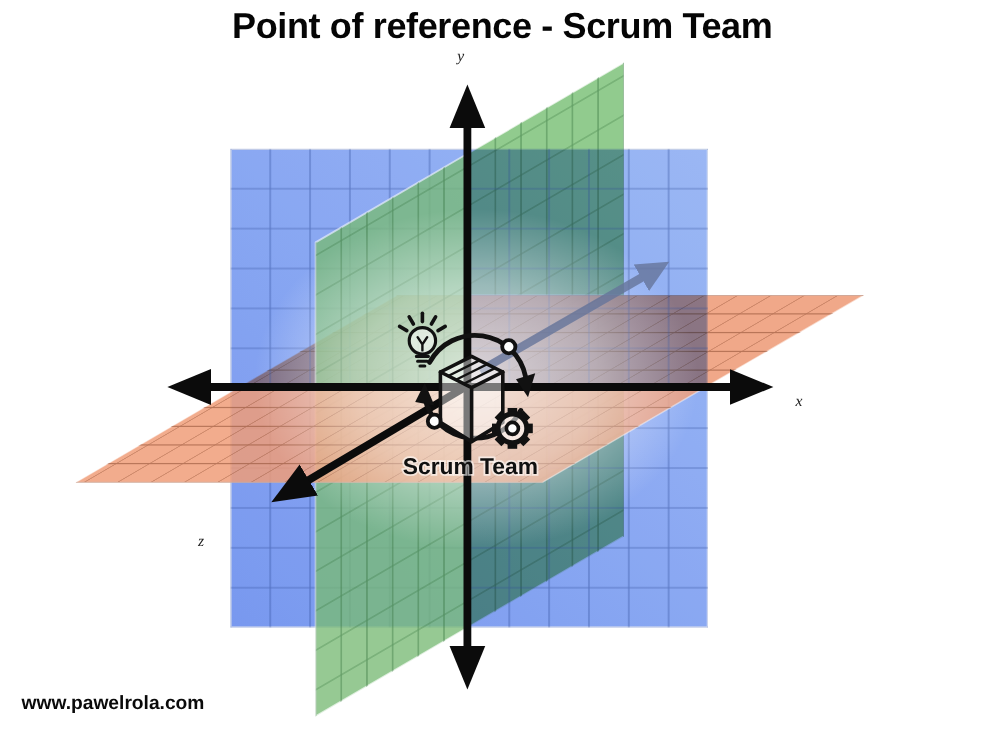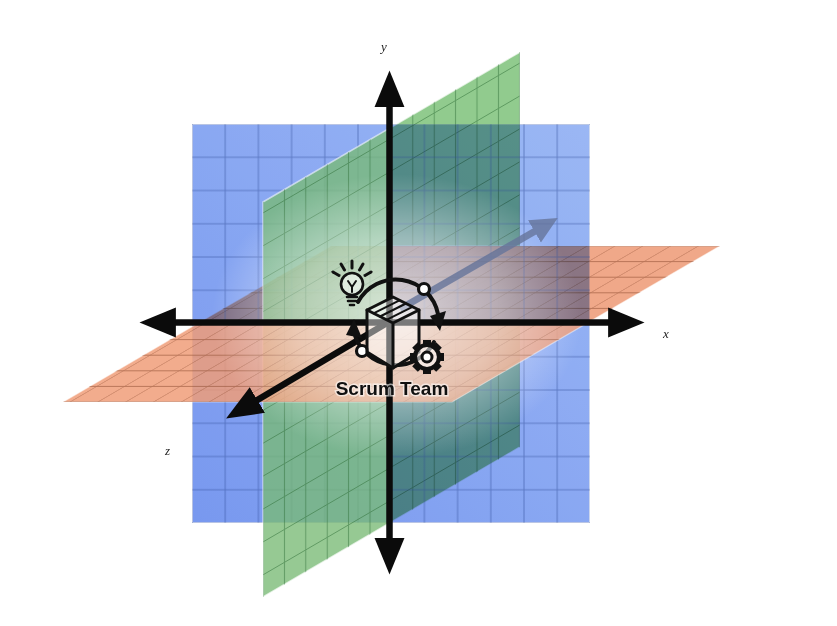--- a/index.html
+++ b/index.html
@@ -13,20 +13,21 @@
   .axisLabel{font-family:"Liberation Serif",serif;font-style:italic;font-size:13px;fill:#222;}
   .centerLabel{font-family:"Liberation Sans",sans-serif;font-weight:700;font-size:19px;
                fill:#101010;paint-order:stroke;stroke:rgba(255,255,255,0.6);stroke-width:3px;}
   .icon{stroke:#111;fill:none;stroke-linecap:round;stroke-linejoin:round;}
 </style>
 </head>
 <body>
 
 <div class="canvas">
 
+  <h1 class="title">Point of reference - Scrum Team</h1>
 
   <svg width="837" height="626" viewBox="0 0 837 626">
     <defs>
       <linearGradient id="blueGrad" x1="0" y1="1" x2="1" y2="0">
         <stop offset="0" stop-color="#6e90ee"></stop>
         <stop offset="1" stop-color="#93b2f4"></stop>
       </linearGradient>
       <pattern id="gridBlue" patternUnits="userSpaceOnUse" x="175.4" y="107.4" width="33.2" height="33.25">
         <path d="M 0 16.62 H 33.2 M 16.6 0 V 33.25" fill="none" stroke="#2e4a96" stroke-opacity="0.5" stroke-width="1"></path>
       </pattern>
@@ -130,13 +131,14 @@
           <line x1="434.8" y1="364.8" x2="439" y2="369"></line>
         </g>
         <circle cx="427" cy="357" r="12" fill="rgba(255,255,255,0.55)" stroke-width="4.2"></circle>
         <circle cx="427" cy="357" r="5" fill="#fff" stroke-width="3"></circle>
       </g>
     </g>
 
     <text x="392" y="395" text-anchor="middle" class="centerLabel">Scrum Team</text>
   </svg>
 
+  <div class="website">www.pawelrola.com</div>
 </div>
 
 </body></html>

